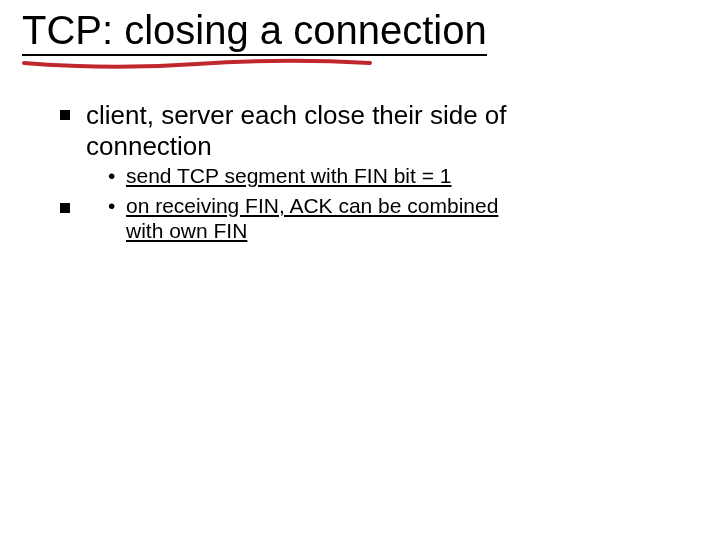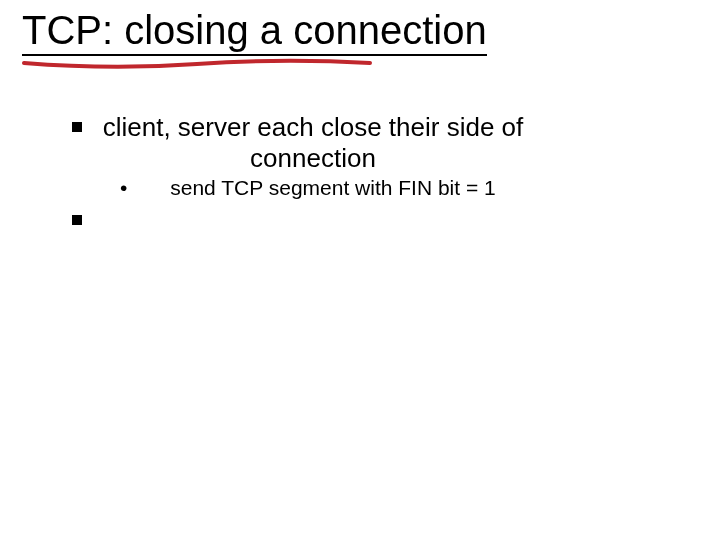--- a/index.html
+++ b/index.html
@@ -46,23 +46,22 @@
     display: block;
   }
   .content {
     position: absolute;
     left: 60px;
     top: 100px;
     right: 40px;
   }
   ul.level1 {
     list-style: none;
-    margin: 12px;
+    margin: 0;
     padding: 0;
-    text-align: center;
   }
   ul.level1 > li {
     position: relative;
     padding-left: 26px;
     font-size: 26px;
     line-height: 1.18;
     margin-bottom: 2px;
   }
   ul.level1 > li::before {
     content: "";
@@ -70,20 +69,21 @@
     left: 0;
     top: 0.40em;
     width: 10px;
     height: 10px;
     background: #000;
   }
   ul.level2 {
     list-style: none;
     margin: 2px 0 4px 0;
     padding: 0 0 0 22px;
+    text-decoration: underline;
   }
   ul.level2 > li {
     position: relative;
     padding-left: 18px;
     font-size: 21px;
     line-height: 1.2;
     margin-bottom: 2px;
   }
   ul.level2 > li::before {
     content: "•";
@@ -113,17 +113,22 @@
     <ul class="level1">
       <li>
         <span>client, server each close their side of connection</span>
         <ul class="level2">
           <li>
             <span>send TCP segment with FIN bit = 1</span>
           </li>
         </ul>
       </li>
       <li>
+        <ul class="level2">
+          <li>
+            <span>on receiving FIN, ACK can be combined with own FIN</span>
+          </li>
+        </ul>
       </li>
     </ul>
   </div>
 
 </div>
 
 </body></html>

